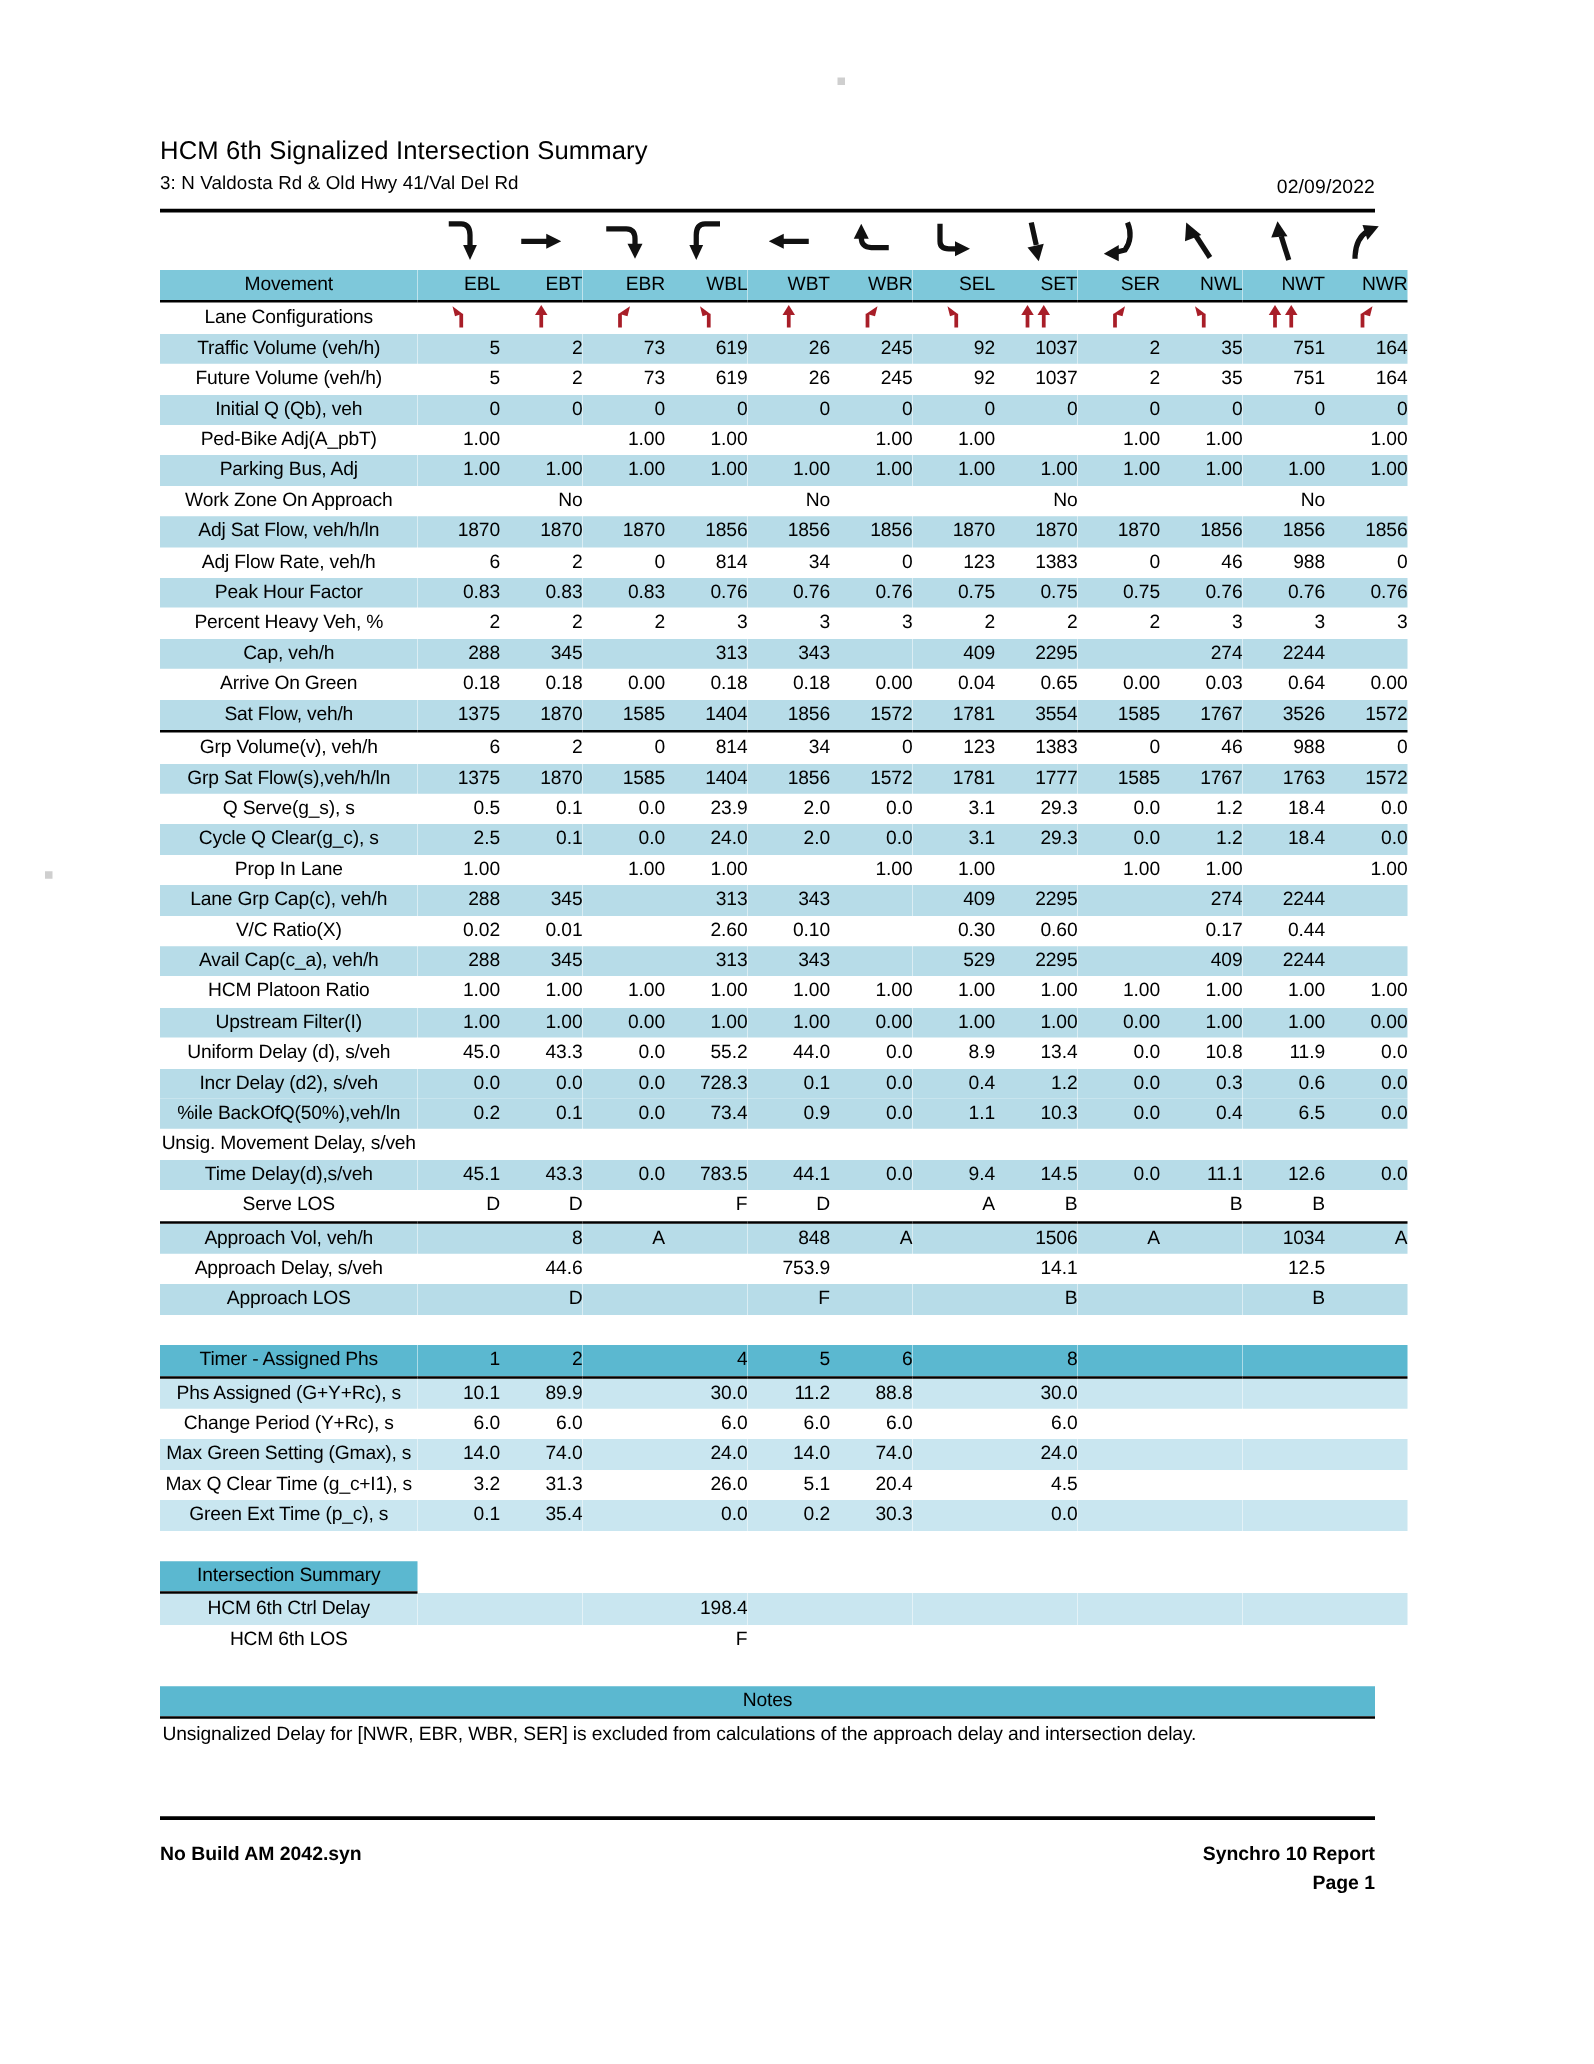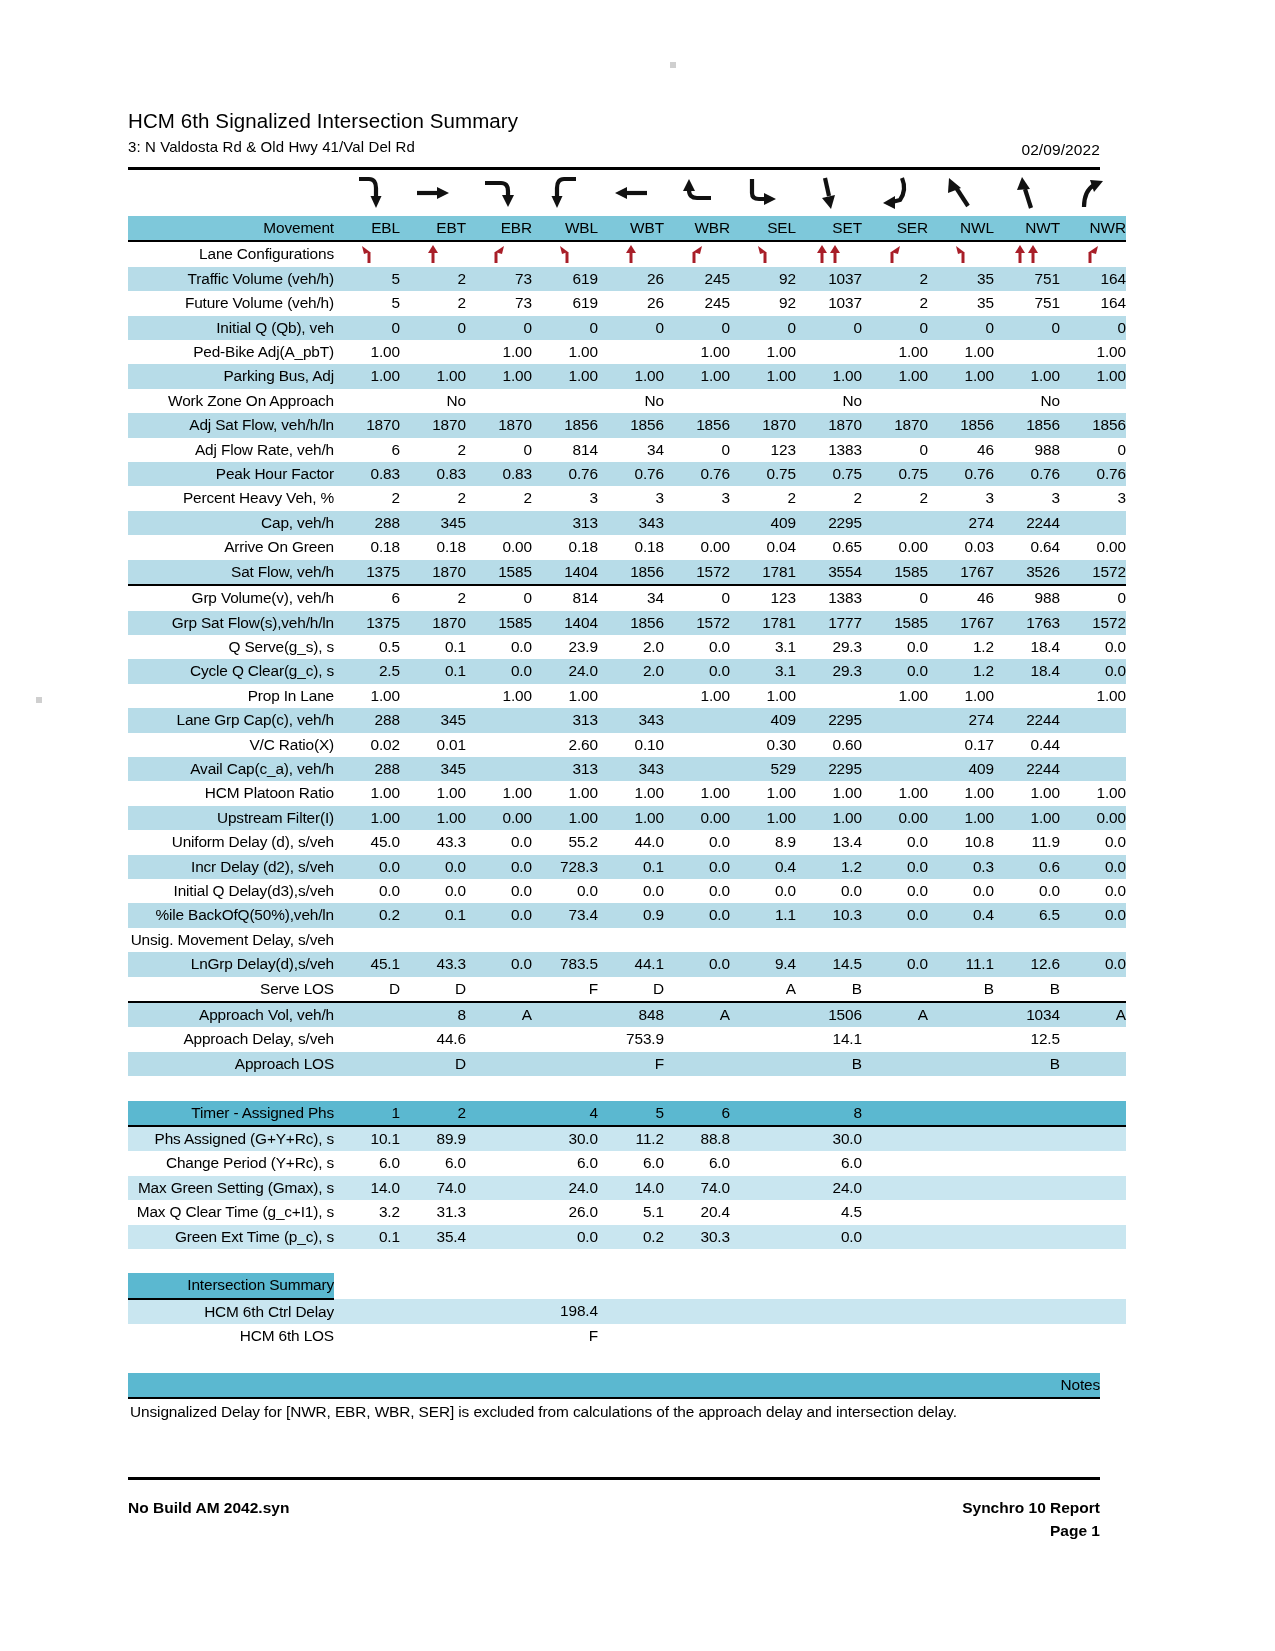--- a/index.html
+++ b/index.html
@@ -75,21 +75,21 @@
     font-size: 15.4px;
   }
   table.t td {
     padding: 0;
     height: 24.4px;
     line-height: 24.4px;
     white-space: nowrap;
     overflow: hidden;
   }
   td.lab {
-    text-align: right;
+    text-align: center;
     padding-left: 2px;
     letter-spacing: -0.15px;
   }
   td.num {
     text-align: right;
     padding-right: 7px;
     letter-spacing: -0.1px;
   }
   col.c-lab { width: 206px; }
   col.c-num { width: 66px; }
@@ -736,35 +736,20 @@
           <td class="num">728.3</td>
           <td class="num">0.1</td>
           <td class="num">0.0</td>
           <td class="num">0.4</td>
           <td class="num">1.2</td>
           <td class="num">0.0</td>
           <td class="num">0.3</td>
           <td class="num">0.6</td>
           <td class="num">0.0</td>
         </tr>
-        <tr class="bandB ">
-          <td class="lab">Initial Q Delay(d3),s/veh</td>
-          <td class="num">0.0</td>
-          <td class="num">0.0</td>
-          <td class="num">0.0</td>
-          <td class="num">0.0</td>
-          <td class="num">0.0</td>
-          <td class="num">0.0</td>
-          <td class="num">0.0</td>
-          <td class="num">0.0</td>
-          <td class="num">0.0</td>
-          <td class="num">0.0</td>
-          <td class="num">0.0</td>
-          <td class="num">0.0</td>
-        </tr>
         <tr class="bandA ">
           <td class="lab">%ile BackOfQ(50%),veh/ln</td>
           <td class="num">0.2</td>
           <td class="num">0.1</td>
           <td class="num">0.0</td>
           <td class="num">73.4</td>
           <td class="num">0.9</td>
           <td class="num">0.0</td>
           <td class="num">1.1</td>
           <td class="num">10.3</td>
@@ -782,21 +767,21 @@
           <td class="num"></td>
           <td class="num"></td>
           <td class="num"></td>
           <td class="num"></td>
           <td class="num"></td>
           <td class="num"></td>
           <td class="num"></td>
           <td class="num"></td>
         </tr>
         <tr class="bandA ">
-          <td class="lab">LnGrp Delay(d),s/veh</td>
+          <td class="lab">Time Delay(d),s/veh</td>
           <td class="num">45.1</td>
           <td class="num">43.3</td>
           <td class="num">0.0</td>
           <td class="num">783.5</td>
           <td class="num">44.1</td>
           <td class="num">0.0</td>
           <td class="num">9.4</td>
           <td class="num">14.5</td>
           <td class="num">0.0</td>
           <td class="num">11.1</td>

